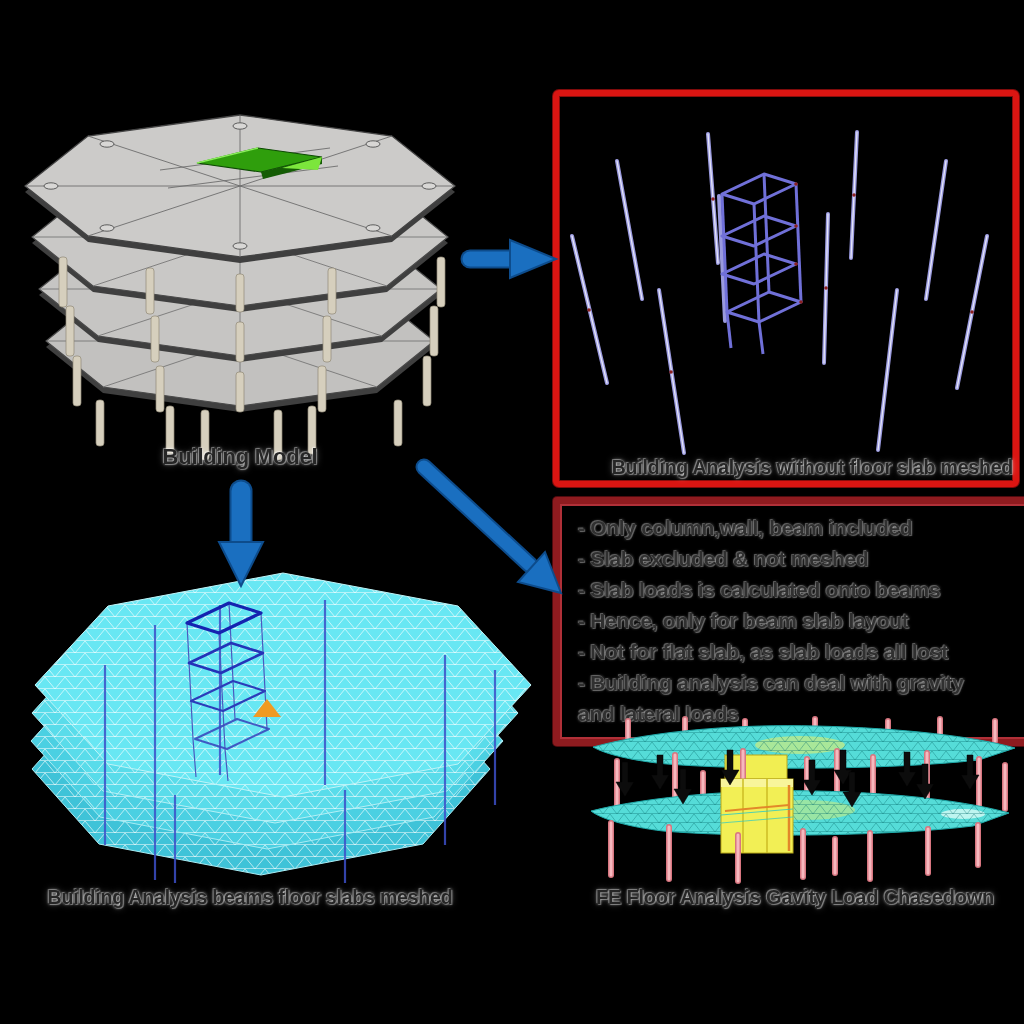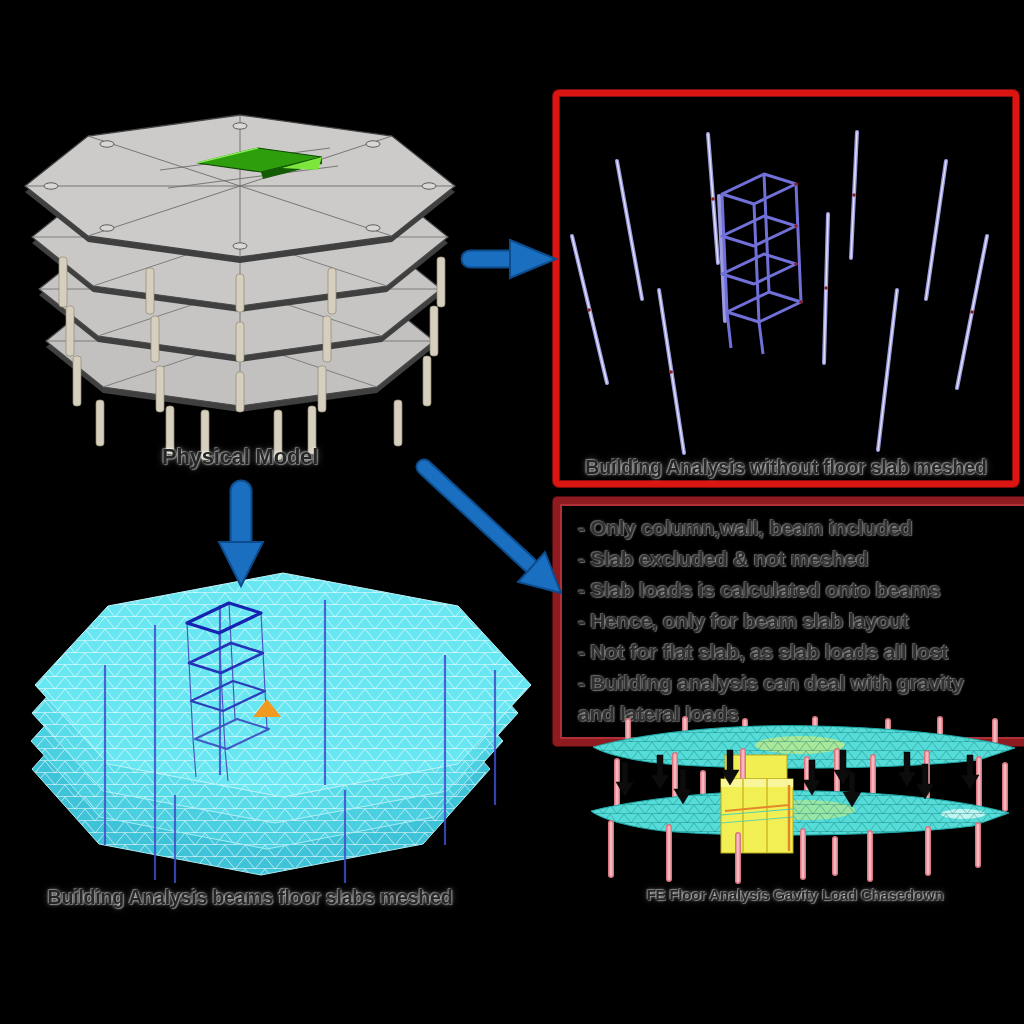--- a/index.html
+++ b/index.html
@@ -127,21 +127,21 @@
 
       <g>
         <polygon points="197,103 258,88 322,97 261,112" fill="#2f9e0c" stroke="#0c4a02" stroke-width="1.2"></polygon>
         <polygon points="261,112 322,97 322,104 263,119" fill="#145c04"></polygon>
         <polygon points="282,108 322,97 318,110" fill="#7ce63c"></polygon>
         <line x1="197" y1="103" x2="258" y2="88" stroke="#8af05a" stroke-width="1.5"></line>
       </g>
     </g>
   </svg>
 
-  <div class="abs glabel pm-label" style="left:60px;top:444px;width:360px;">Physical Model</div>
+  <div class="abs glabel pm-label" style="left:60px;top:444px;width:360px;">Building Model</div>
 
   <div class="abs" id="box-no-mesh">
     <svg width="454" height="385" viewBox="0 0 454 385">
       <g stroke-linecap="round">
         <g stroke="#9a9ade" stroke-width="4">
           <line x1="149" y1="38" x2="159" y2="167"></line>
             <line x1="58" y1="65" x2="83" y2="203"></line>
           <line x1="298" y1="36" x2="292" y2="162"></line>
             <line x1="387" y1="65" x2="367" y2="203"></line>
           <line x1="13" y1="140" x2="48" y2="287"></line>
@@ -183,21 +183,21 @@
         <polygon points="163,178 205,158 237,168 195,188"></polygon>
         <polygon points="168,216 210,196 242,206 200,226"></polygon>
       </g>
       <g fill="#8b2020">
         <circle cx="237" cy="88" r="1.8"></circle>
           <circle cx="237" cy="130" r="1.8"></circle>
           <circle cx="237" cy="168" r="1.8"></circle>
           <circle cx="242" cy="206" r="1.8"></circle>
       </g>
     </svg>
-    <div class="glabel panel-label" style="position:absolute;left:0;bottom:2px;width:100%;">Building Analysis without floor slab meshed</div>
+    <div class="glabel panel-label" style="position:absolute;left:0;bottom:2px;width:100%;text-align:right;">Building Analysis without floor slab meshed</div>
   </div>
 
   <div class="abs" id="box-notes">
       <div class="note-line">- Only column,wall, beam included</div>
       <div class="note-line">- Slab excluded &amp; not meshed</div>
       <div class="note-line">- Slab loads is calculated onto beams</div>
       <div class="note-line">- Hence, only for beam slab layout</div>
       <div class="note-line">- Not for flat slab, as slab loads all lost</div>
       <div class="note-line">- Building analysis can deal with gravity</div>
       <div class="note-line">and lateral loads</div>
@@ -360,21 +360,21 @@
       <polygon points="146,55 152,55 152,35 158,35 158,55 164,55 155,70"></polygon>
       <polygon points="228,65 234,65 234,45 240,45 240,65 246,65 237,80"></polygon>
       <polygon points="259,55 265,55 265,35 271,35 271,55 277,55 268,70"></polygon>
       <polygon points="268,77 274,77 274,57 280,57 280,77 286,77 277,92"></polygon>
       <polygon points="323,57 329,57 329,37 335,37 335,57 341,57 332,72"></polygon>
       <polygon points="341,69 347,69 347,49 353,49 353,69 359,69 350,84"></polygon>
       <polygon points="386,60 392,60 392,40 398,40 398,60 404,60 395,75"></polygon>
     </g>
   </svg>
 
-  <div class="abs glabel panel-label" style="left:570px;top:886px;width:450px;font-size:15px;">FE Floor Analysis Gavity Load Chasedown</div>
+  <div class="abs glabel panel-label" style="left:570px;top:886px;width:450px;font-size:20px;">FE Floor Analysis Gavity Load Chasedown</div>
 
   <svg class="abs" style="left:0;top:0;pointer-events:none" width="1024" height="1024" viewBox="0 0 1024 1024">
 
     <g>
       <line x1="470" y1="259" x2="512" y2="259" stroke="#0d4c8c" stroke-width="19" stroke-linecap="round"></line>
       <line x1="470" y1="259" x2="512" y2="259" stroke="#1a6fc0" stroke-width="15" stroke-linecap="round"></line>
       <polygon points="510,240 556,259 510,278" fill="#1a6fc0" stroke="#0d4c8c" stroke-width="2"></polygon>
     </g>
 
     <g>

